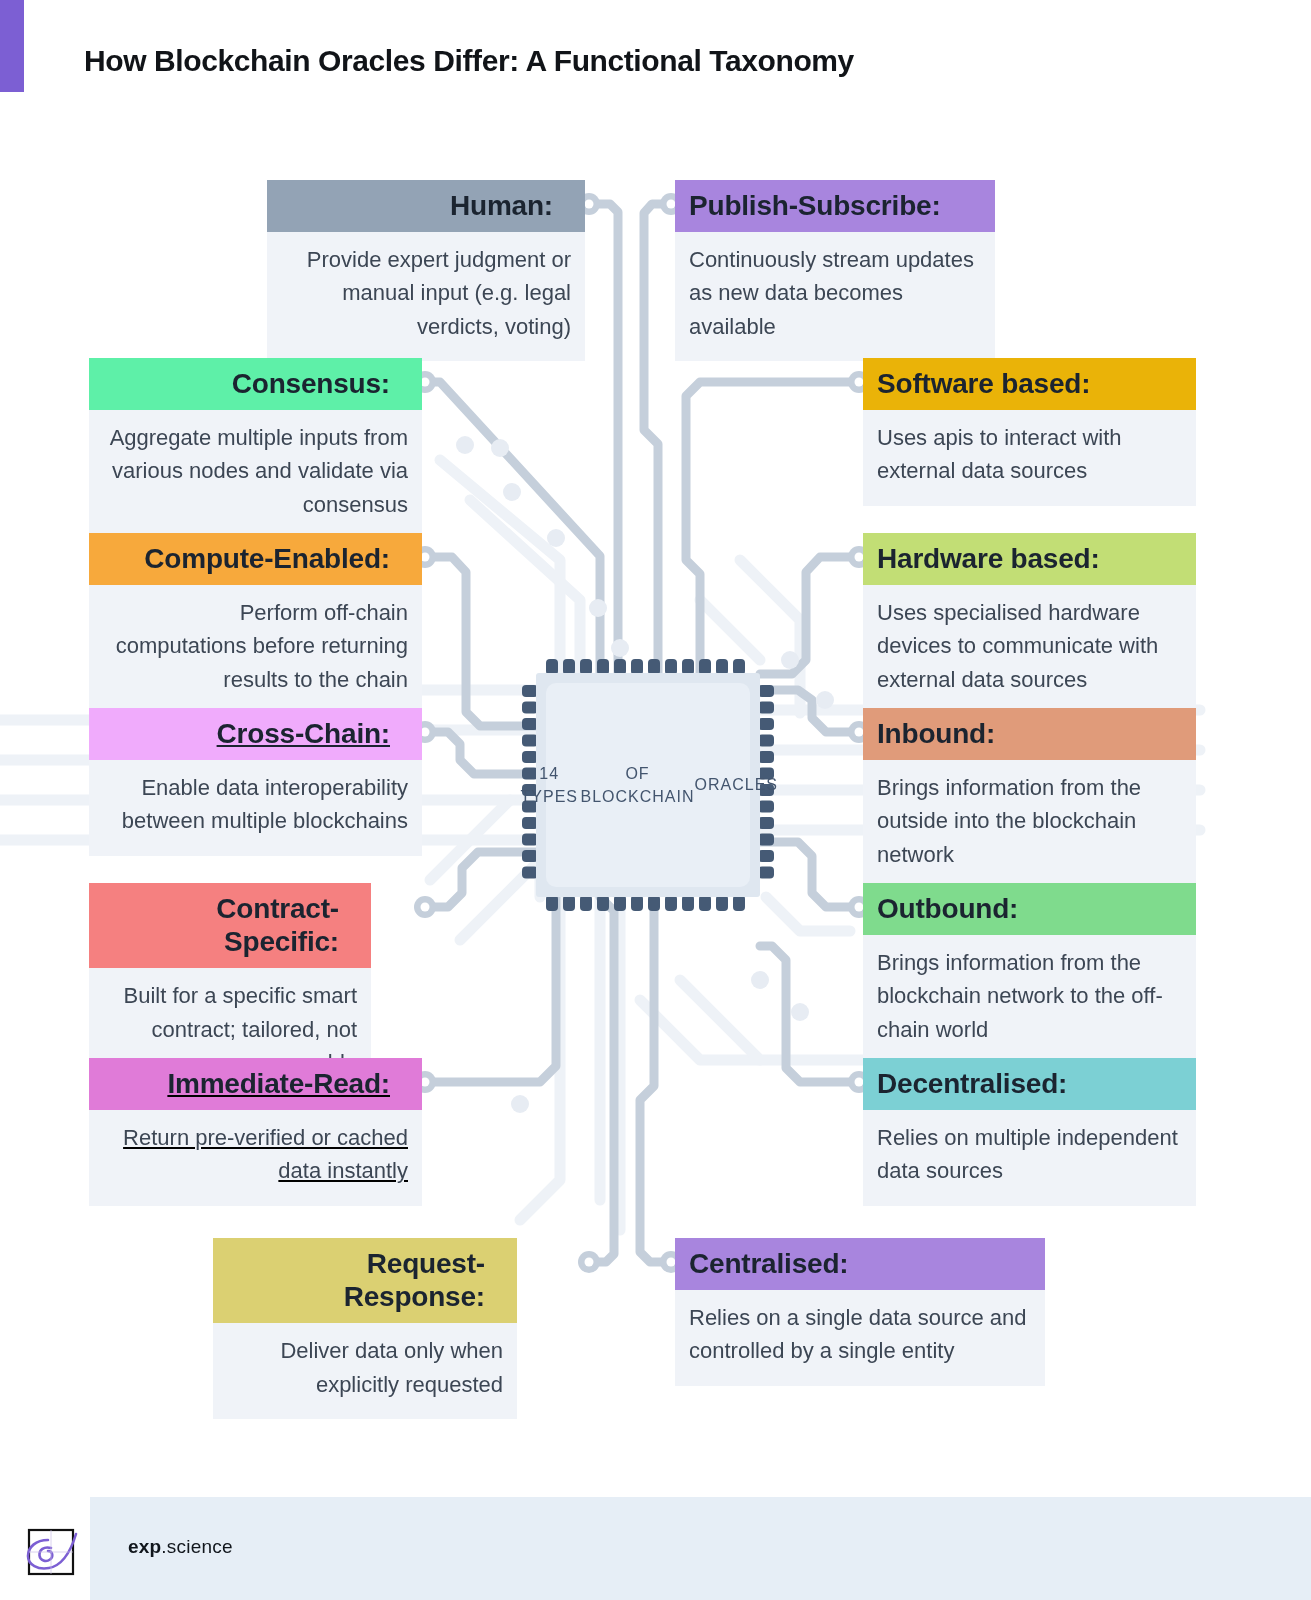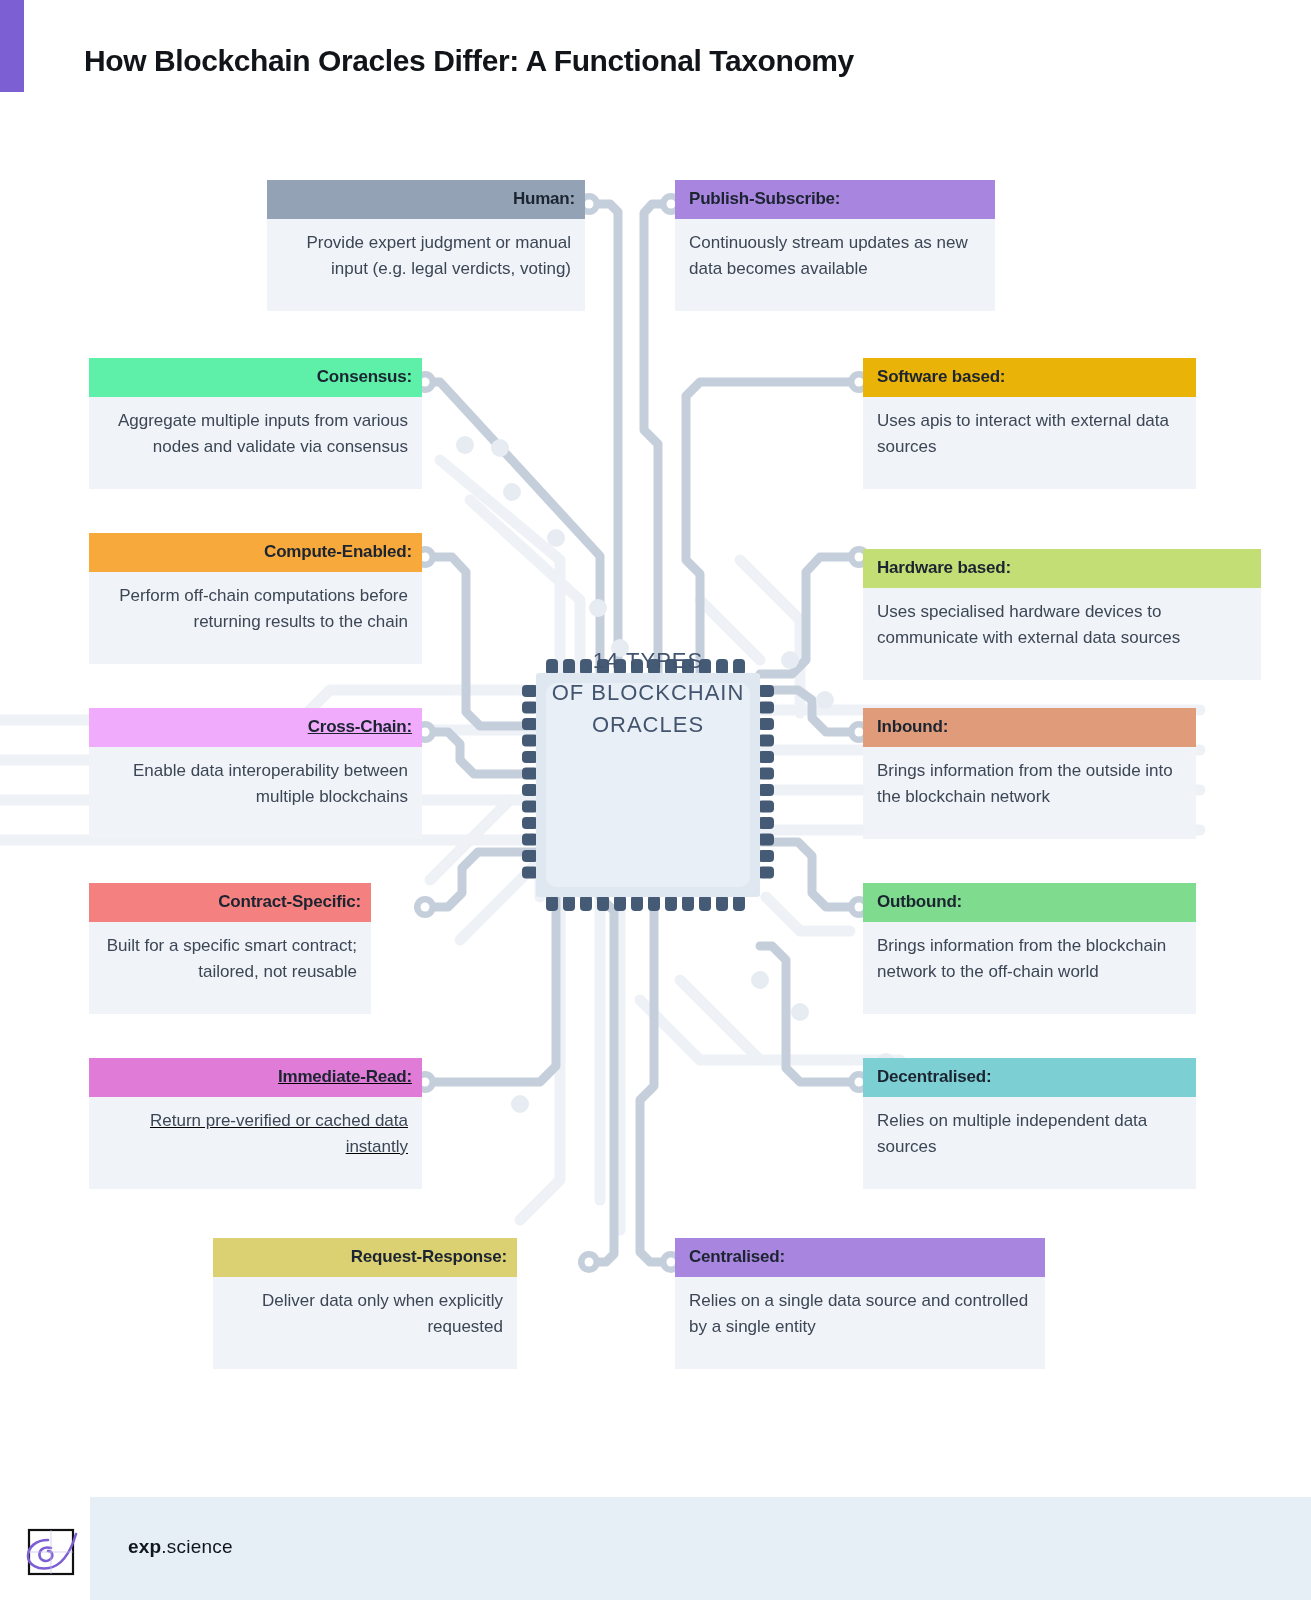--- a/index.html
+++ b/index.html
@@ -22,40 +22,40 @@
     font-size: 30px; font-weight: 700; letter-spacing: -0.4px;
     color: #111418; white-space: nowrap;
   }
 
   
   #traces { position: absolute; left:0; top:0; width:1311px; height:1600px; }
 
   
   .card { position: absolute; }
   .card .hdr {
-    padding: 9px 10px 10px 14px;
-    font-size: 17px; font-weight: 700; letter-spacing: -0.2px;
+    padding: 9px 32px 10px 14px;
+    font-size: 28px; font-weight: 700; letter-spacing: -0.2px;
     color: #1b2430; line-height: 1.18;
   }
   .card .body {
     background: #f0f3f8;
     padding: 11px 14px 18px 14px;
-    font-size: 17px; line-height: 1.52;
+    font-size: 22px; line-height: 1.52;
     color: #3c4654;
     min-height: 92px;
   }
   .card.right .hdr, .card.right .body { text-align: left; }
   .card.left  .hdr, .card.left  .body { text-align: right; }
 
   
   #chip { position: absolute; }
   .chip-label {
     position: absolute; left: 0; top: 0; width: 100%; height: 100%;
-    display: flex; flex-direction: column; align-items: center; justify-content: flex-start;
-    font-size: 22px; line-height: 1.45; letter-spacing: 1.0px;
+    display: flex; flex-direction: row; align-items: center; justify-content: flex-start;
+    font-size: 16px; line-height: 1.45; letter-spacing: 1.0px;
     color: #43556e; font-weight: 400; text-align: center;
   }
 
   
   .footer-band {
     position: absolute; left: 90px; top: 1497px;
     width: 1221px; height: 103px;
     background: #e6eef6;
   }
   .footer-logo { position: absolute; left: 18px; top: 1520px; width: 66px; height: 60px; }
@@ -246,21 +246,21 @@
         <div class="body">Deliver data only when explicitly requested</div>
       </div>
       <div class="card right" style="left: 675px; top: 180px; width: 320px;">
         <div class="hdr" style="background: rgb(168, 133, 222);">Publish-Subscribe:</div>
         <div class="body">Continuously stream updates as new data becomes available</div>
       </div>
       <div class="card right" style="left: 863px; top: 358px; width: 333px;">
         <div class="hdr" style="background: #eab308;">Software based:</div>
         <div class="body">Uses apis to interact with external data sources</div>
       </div>
-      <div class="card right" style="left: 863px; top: 549px; width: 398px;">
+      <div class="card right" style="left: 863px; top: 533px; width: 333px;">
         <div class="hdr" style="background: rgb(194, 222, 117);">Hardware based:</div>
         <div class="body">Uses specialised hardware devices to communicate with external data sources</div>
       </div>
       <div class="card right" style="left: 863px; top: 708px; width: 333px;">
         <div class="hdr" style="background: rgb(224, 155, 122);">Inbound:</div>
         <div class="body">Brings information from the outside into the blockchain network</div>
       </div>
       <div class="card right" style="left: 863px; top: 883px; width: 333px;">
         <div class="hdr" style="background: rgb(127, 219, 141);">Outbound:</div>
         <div class="body">Brings information from the blockchain network to the off-chain world</div>

